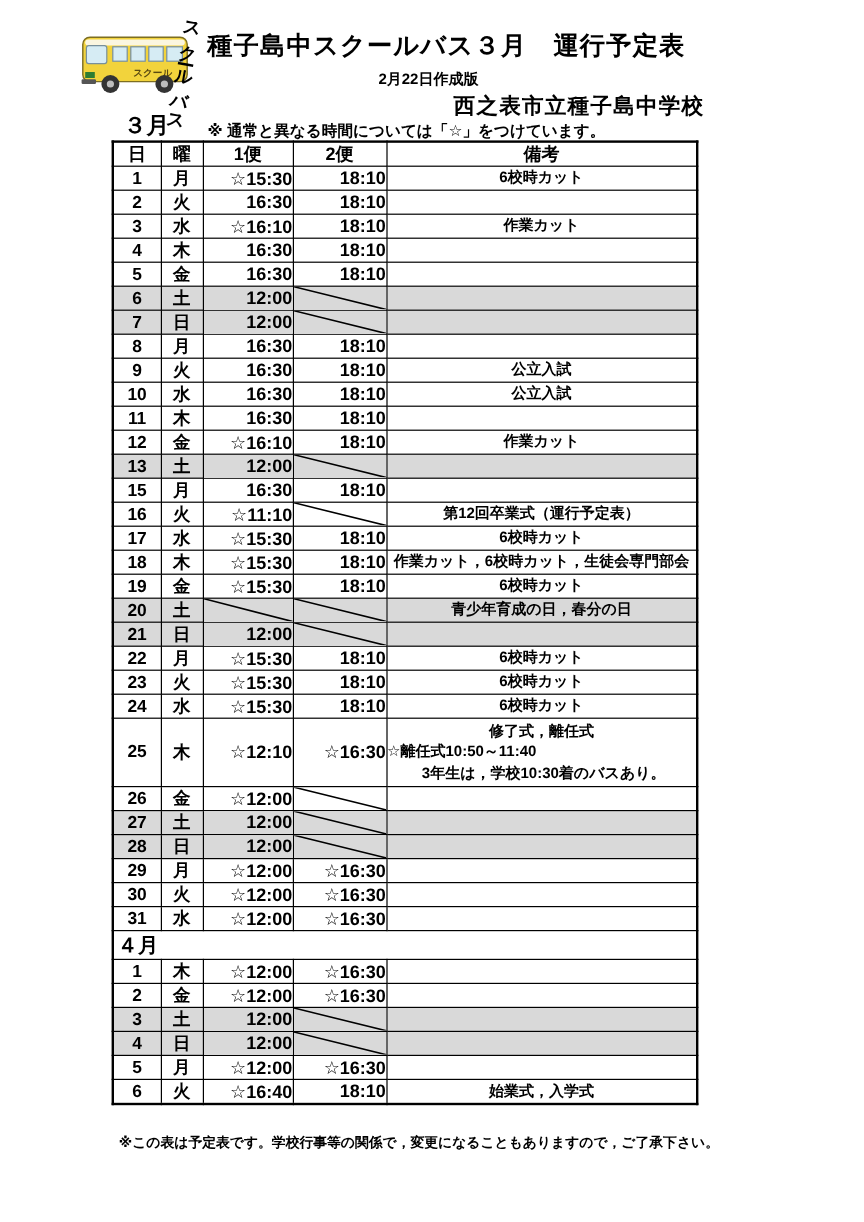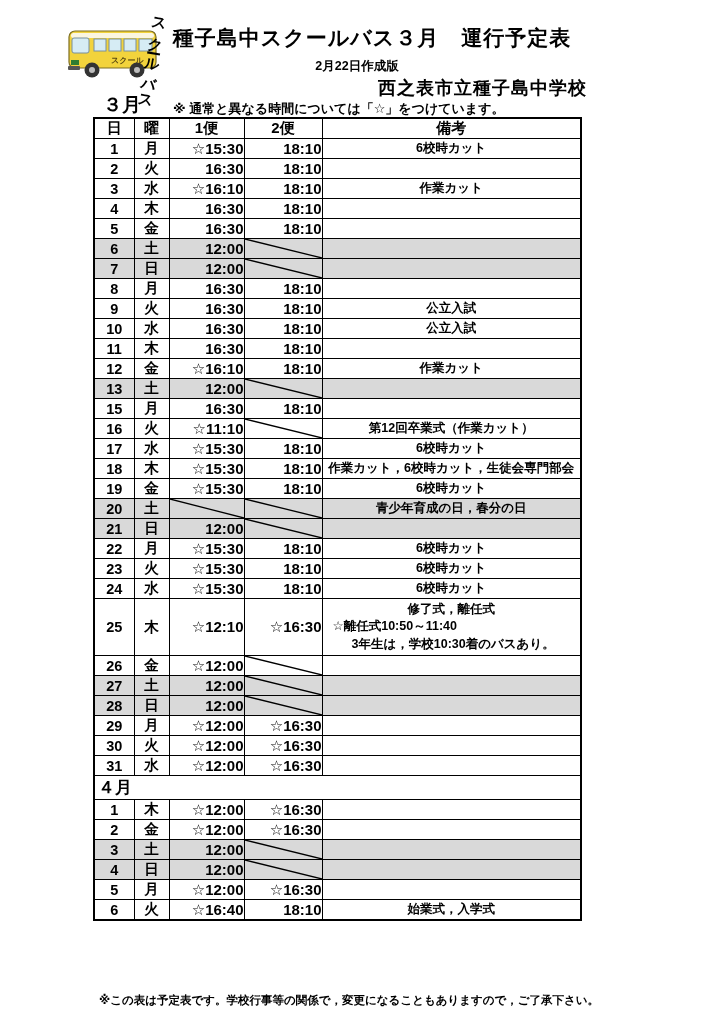--- a/index.html
+++ b/index.html
@@ -36,28 +36,28 @@
   table.sched th{font-size:15px;text-align:center;}
   th.h-remark{font-size:13px;}
   td.c-day,td.c-wd{text-align:center;font-size:14.5px;}
   td.c-t1,td.c-t2{text-align:right;padding-right:4px;font-size:15px;position:relative;}
   td.c-rem{text-align:center;font-size:12.5px;}
   tr.gray td{background:#d9d9d9;}
   tr.tall td{height:56px;}
   tr.tall td.c-rem{white-space:normal;}
   td.c-rem .rl{line-height:1.4;}
   td.c-rem .rl.center{text-align:center;}
-  td.c-rem .rl.left{text-align:left;padding-left:10px;}
+  td.c-rem .rl.left{text-align:left;padding-left:0;}
   td.c-rem .rl.ind{padding-left:29px;}
   tr.section td{
     text-align:left;font-size:17px;padding-left:3px;height:21px;
   }
   .diag{position:absolute;left:0;top:0;width:100%;height:100%;pointer-events:none;}
   
-  .footer-note{position:absolute;left:99px;top:945px;font-size:11.5px;font-weight:bold;margin-top:48px;}
+  .footer-note{position:absolute;left:99px;top:945px;font-size:11.5px;font-weight:bold;}
 </style>
 </head>
 <body>
 
 <div class="page">
 
   <div class="bus-figure">
     <svg viewBox="0 0 92 60" width="92" height="60">
       <rect x="2" y="9" width="87" height="37" rx="6" fill="#f2d33c" stroke="#7d6e22" stroke-width="1.2"></rect>
       <rect x="4" y="11" width="83" height="5" rx="2.5" fill="#fbf6e0"></rect>
@@ -219,21 +219,21 @@
         </tr>
         <tr>
           <td class="c-day">16</td>
           <td class="c-wd">火</td>
           <td class="c-t1">☆11:10</td>
           <td class="c-t2">
             <svg class="diag" viewBox="0 0 100 100" preserveAspectRatio="none">
               <line x1="0" y1="0" x2="100" y2="100" stroke="#000" stroke-width="1.3" vector-effect="non-scaling-stroke"></line>
             </svg>
           </td>
-          <td class="c-rem">第12回卒業式（作業カット）</td>
+          <td class="c-rem">第12回卒業式（運行予定表）</td>
         </tr>
         <tr>
           <td class="c-day">17</td>
           <td class="c-wd">水</td>
           <td class="c-t1">☆15:30</td>
           <td class="c-t2">18:10</td>
           <td class="c-rem">6校時カット</td>
         </tr>
         <tr>
           <td class="c-day">18</td>

